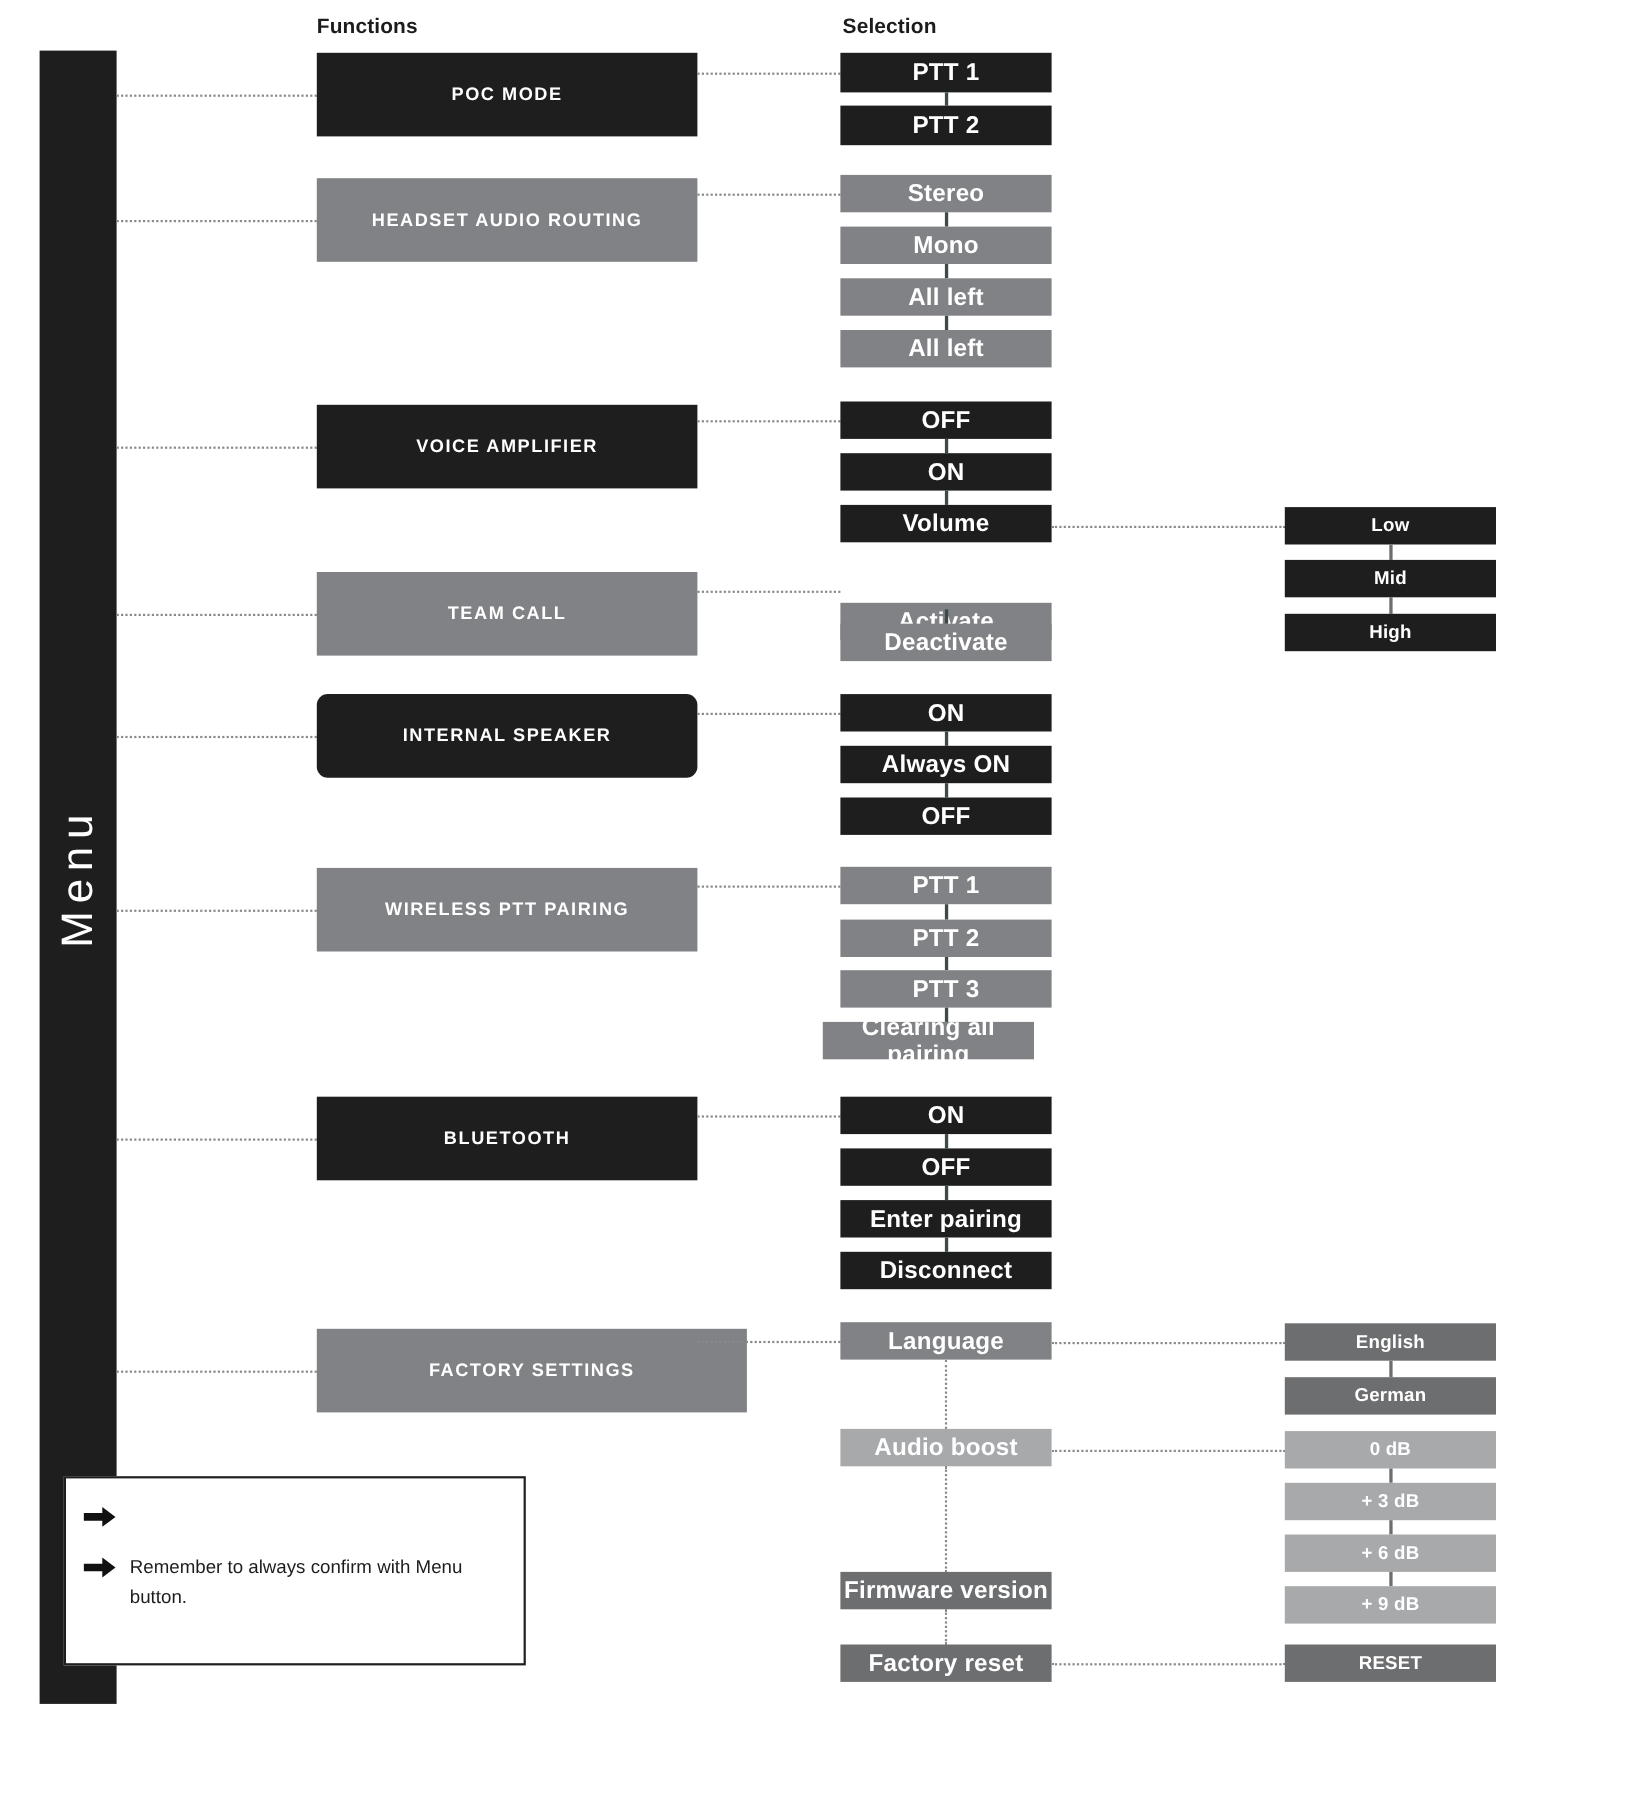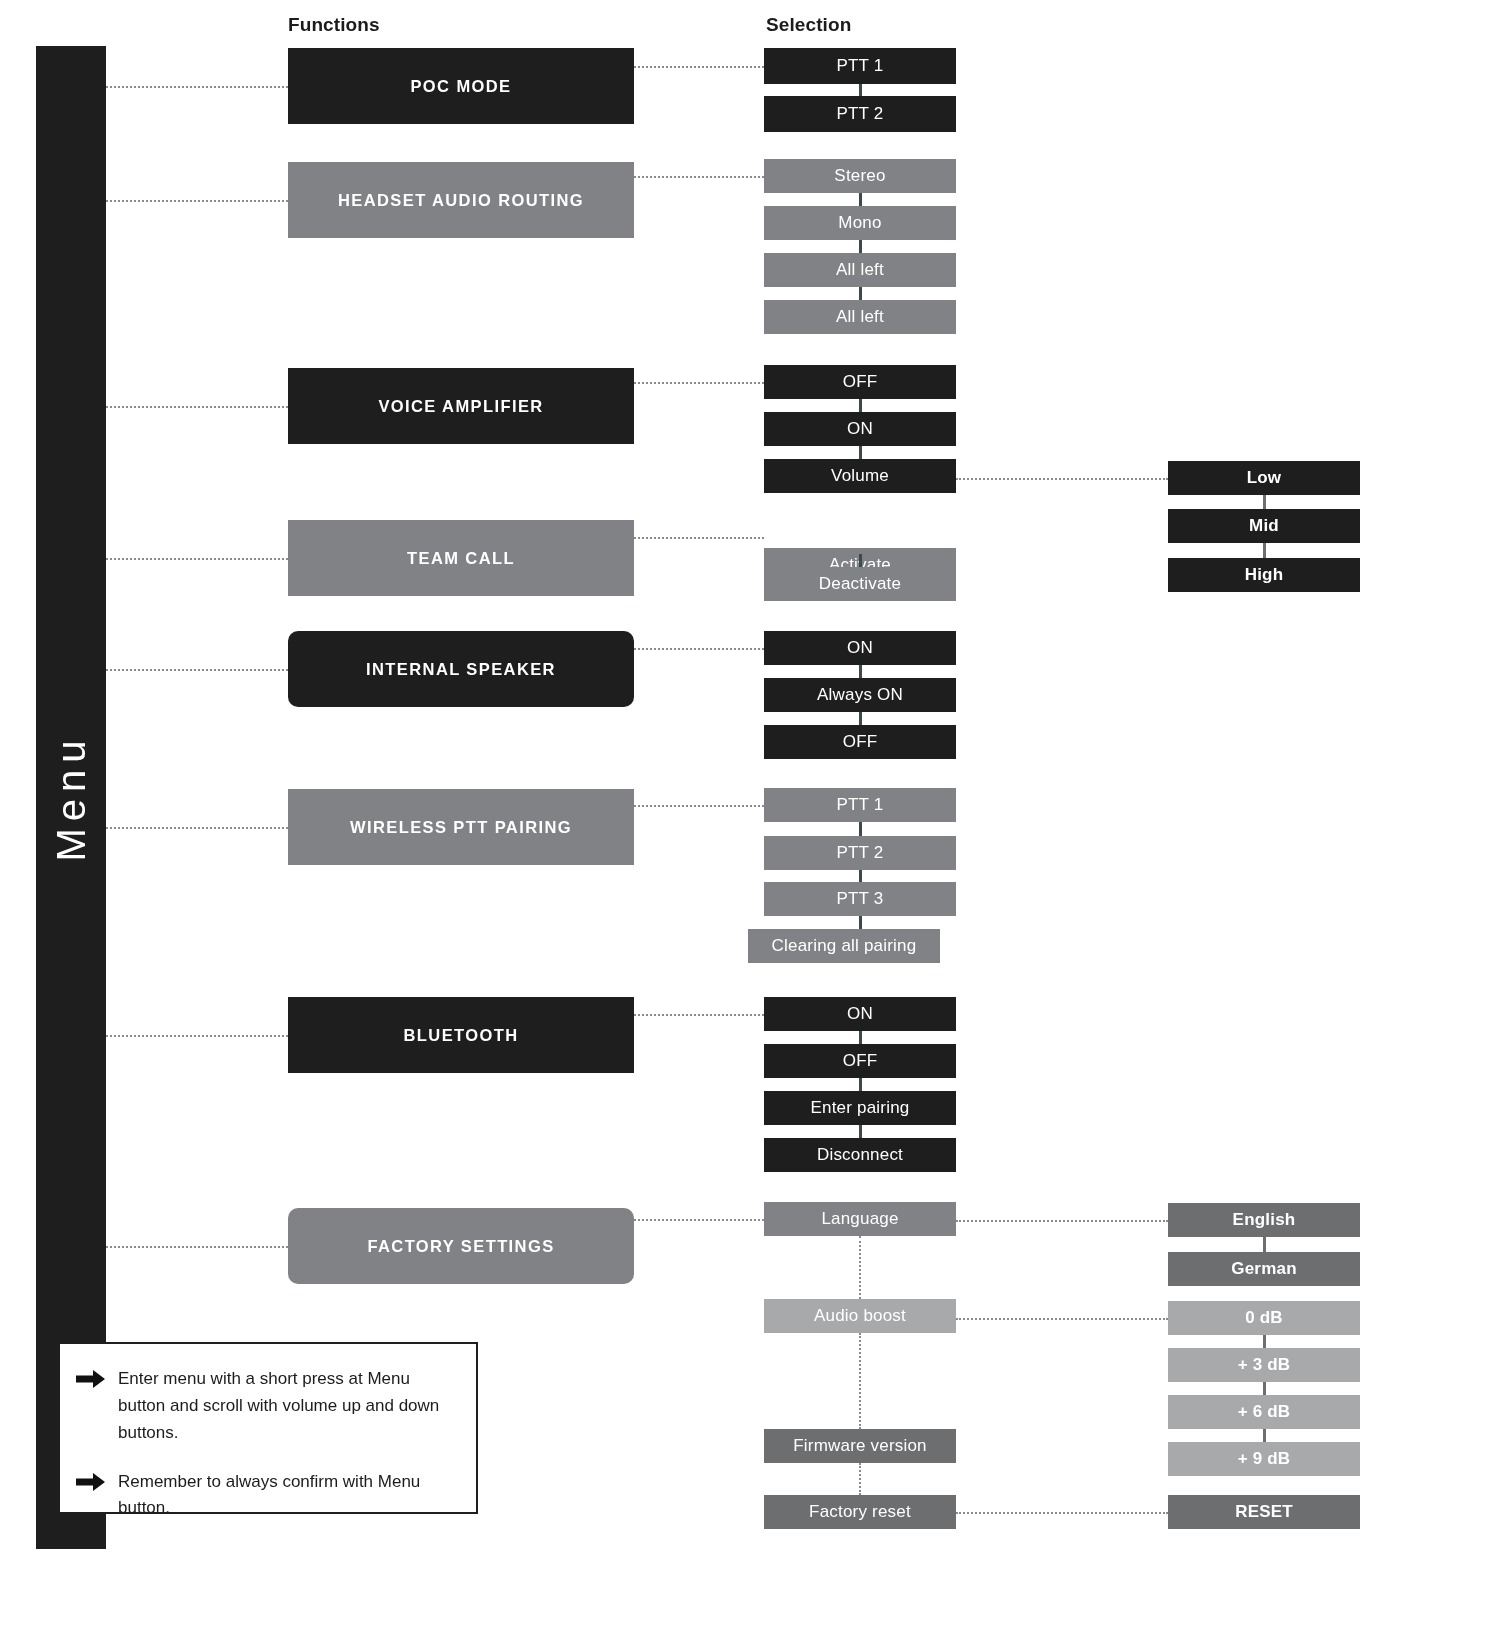--- a/index.html
+++ b/index.html
@@ -47,22 +47,22 @@
     color: #ffffff;
     text-align: center;
     line-height: 1.1;
   }
   .fn-box {
     font-size: 16.5px;
     font-weight: bold;
     letter-spacing: 1.4px;
   }
   .sel-box {
-    font-size: 17px;
-    font-weight: normal;
+    font-size: 22px;
+    font-weight: bold;
     letter-spacing: 0.2px;
   }
   .sub-box {
     font-size: 17px;
     font-weight: bold;
     letter-spacing: 0.2px;
   }
 
   
   .hdot {
@@ -240,21 +240,21 @@
       </div>
       <div class="vline" style="left:859px; top:1078px; height:13px;"></div>
       <div class="box sel-box" style="left:764px; top:1091px; width:192px; height:34px; background:#1e1e1e;">
         <span>Enter pairing</span>
       </div>
       <div class="vline" style="left:859px; top:1125px; height:13px;"></div>
       <div class="box sel-box" style="left:764px; top:1138px; width:192px; height:34px; background:#1e1e1e;">
         <span>Disconnect</span>
       </div>
       <div class="hdot" style="left:106px; top:1246px; width:182px;"></div>
-      <div class="box fn-box" style="left:288px; top:1208px; width:346px; height:76px; background:#808285;border-radius:10px;">
+      <div class="box fn-box" style="left:288px; top:1208px; width:391px; height:76px; background:#808285;">
         <span>FACTORY SETTINGS</span>
       </div>
       <div class="hdot" style="left:634px; top:1219px; width:130px;"></div>
       <div class="box sel-box" style="left:764px; top:1202px; width:192px; height:34px; background:#808285;">
         <span>Language</span>
       </div>
       <div class="vdot" style="left:859px; top:1236px; height:63px;"></div>
       <div class="box sel-box" style="left:764px; top:1299px; width:192px; height:34px; background:#a7a9ab;">
         <span>Audio boost</span>
       </div>
@@ -294,21 +294,20 @@
       <div class="box sub-box" style="left:1168px; top:1495px; width:192px; height:34px; background:#6d6e70;">
         <span>RESET</span>
       </div>
     </div>
 
   <div class="note-box" id="note-box" style="left:58px; top:1342px; width:420px; height:172px;">
       <div class="note-row">
         <span class="arrow-icon"><svg width="30" height="22" viewBox="0 0 30 22" xmlns="http://www.w3.org/2000/svg">
             <path d="M0 7.5 H17 V2 L29 11 L17 20 V14.5 H0 Z" fill="#111111"></path>
           </svg></span>
-        <div class="note-text">Enter menu with a short press at Menu button and scroll with volume up and down buttons.</div>
       </div>
       <div class="note-row">
         <span class="arrow-icon"><svg width="30" height="22" viewBox="0 0 30 22" xmlns="http://www.w3.org/2000/svg">
             <path d="M0 7.5 H17 V2 L29 11 L17 20 V14.5 H0 Z" fill="#111111"></path>
           </svg></span>
         <div class="note-text">Remember to always confirm with Menu button.</div>
       </div>
     </div>
 
 </div>

